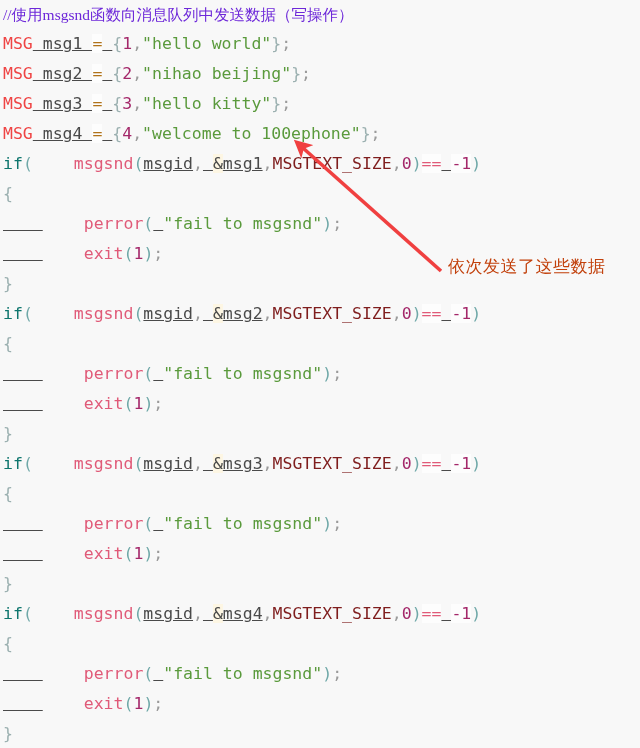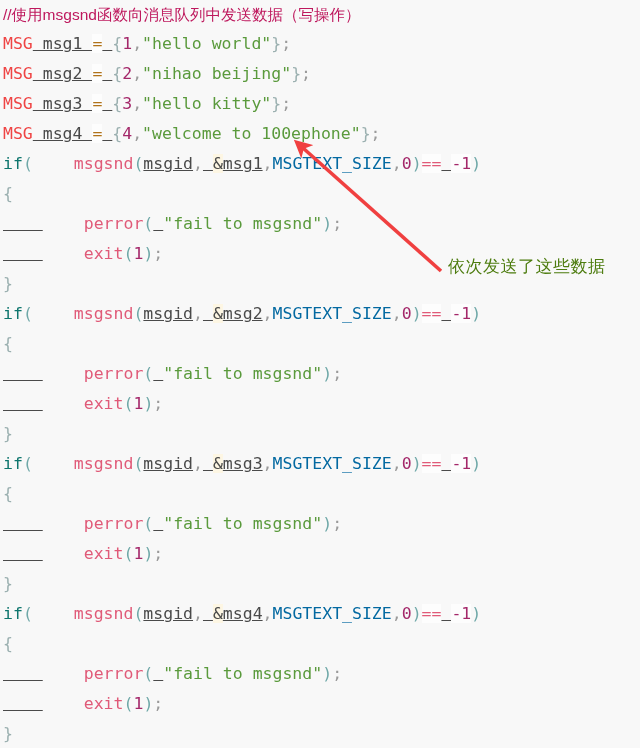--- a/index.html
+++ b/index.html
@@ -30,32 +30,32 @@
     white-space: pre;
     padding-left: 3px;
     box-sizing: border-box;
     letter-spacing: 0px;
   }
   .code-line.first {
     height: 29px;
     line-height: 30px;
   }
   
-  .t-comment   { color: #be185d; font-family: Liberation Sans, sans-serif; font-size: 15.5px; }
+  .t-comment   { color: #6d28d9; font-family: Liberation Serif, serif; font-size: 15.5px; }
   .t-type      { color: #ef4444; }
   .t-ident     { color: #4a4a4a; text-decoration: underline; }
   .t-op-eq     { color: #b07219; background: #fdfdfd; }
   .t-brace     { color: #9bb0b0; }
   .t-num       { color: #a4286a; }
   .t-punc      { color: #9a9a9a; }
   .t-string    { color: #5a9a3c; }
   .t-keyword   { color: #0f766e; }
   .t-paren     { color: #6fa8a8; }
   .t-func      { color: #e05a78; margin-left: 41px; }
-  .t-const     { color: #0369a1; }
+  .t-const     { color: #7f1d1d; }
   .t-amp       { background: #fdf6e3; color: #4a4a4a; }
   .t-cmp       { color: #e05a78; background: #fdfdfd; }
   .t-neg       { color: #a4286a; background: #fdfdfd; }
   .t-curly     { color: #9bb0b0; }
 
   #annotation-layer {
     position: absolute;
     left: 0;
     top: 0;
     width: 640px;
@@ -106,13 +106,13 @@
 
 <svg id="annotation-layer" width="640" height="748" viewBox="0 0 640 748" xmlns="http://www.w3.org/2000/svg">
   <defs>
     <marker id="arrowhead" markerWidth="5" markerHeight="5" refX="1.6" refY="2.5" orient="auto" markerUnits="strokeWidth">
       <path d="M 0 0 L 5 2.5 L 0 5 L 1.3 2.5 z" fill="#f04040"></path>
     </marker>
   </defs>
   <line id="annotation-arrow" x1="441" y1="271" x2="303" y2="148" stroke="#f04040" stroke-width="3.6" marker-end="url(#arrowhead)"></line>
 </svg>
 
-<div id="annotation-text" style="color: #4d7c0f; text-align: right;">依次发送了这些数据</div>
+<div id="annotation-text" style="color: #c2410c; text-align: right;">依次发送了这些数据</div>
 
 </body></html>

